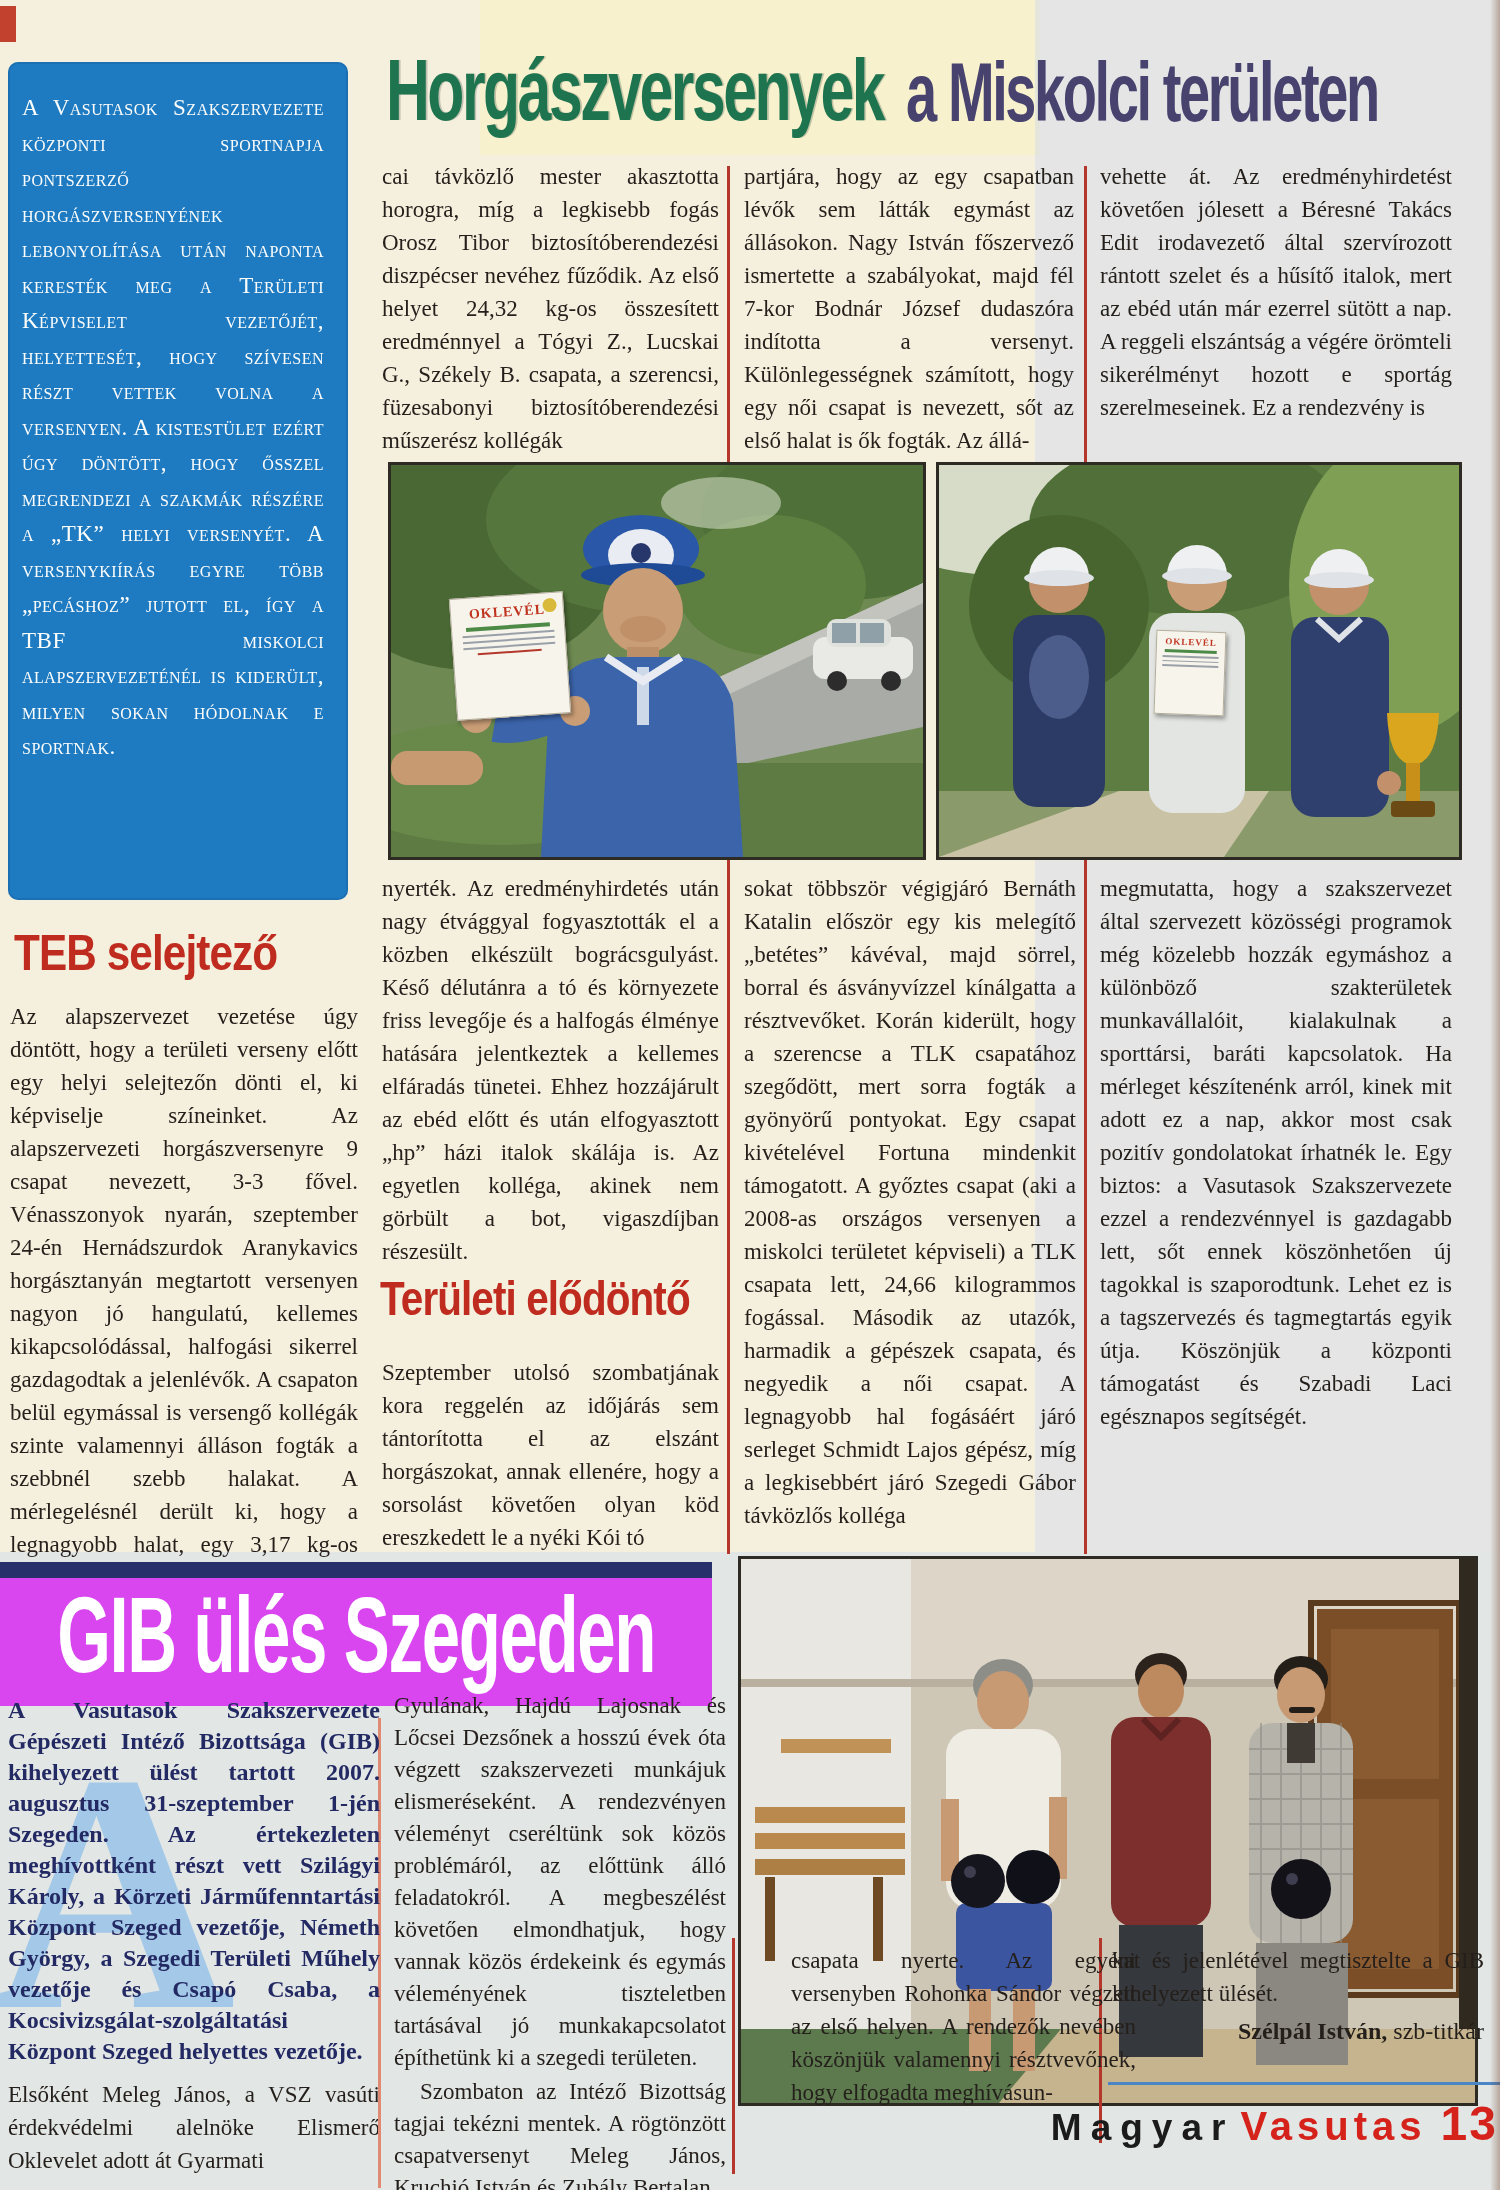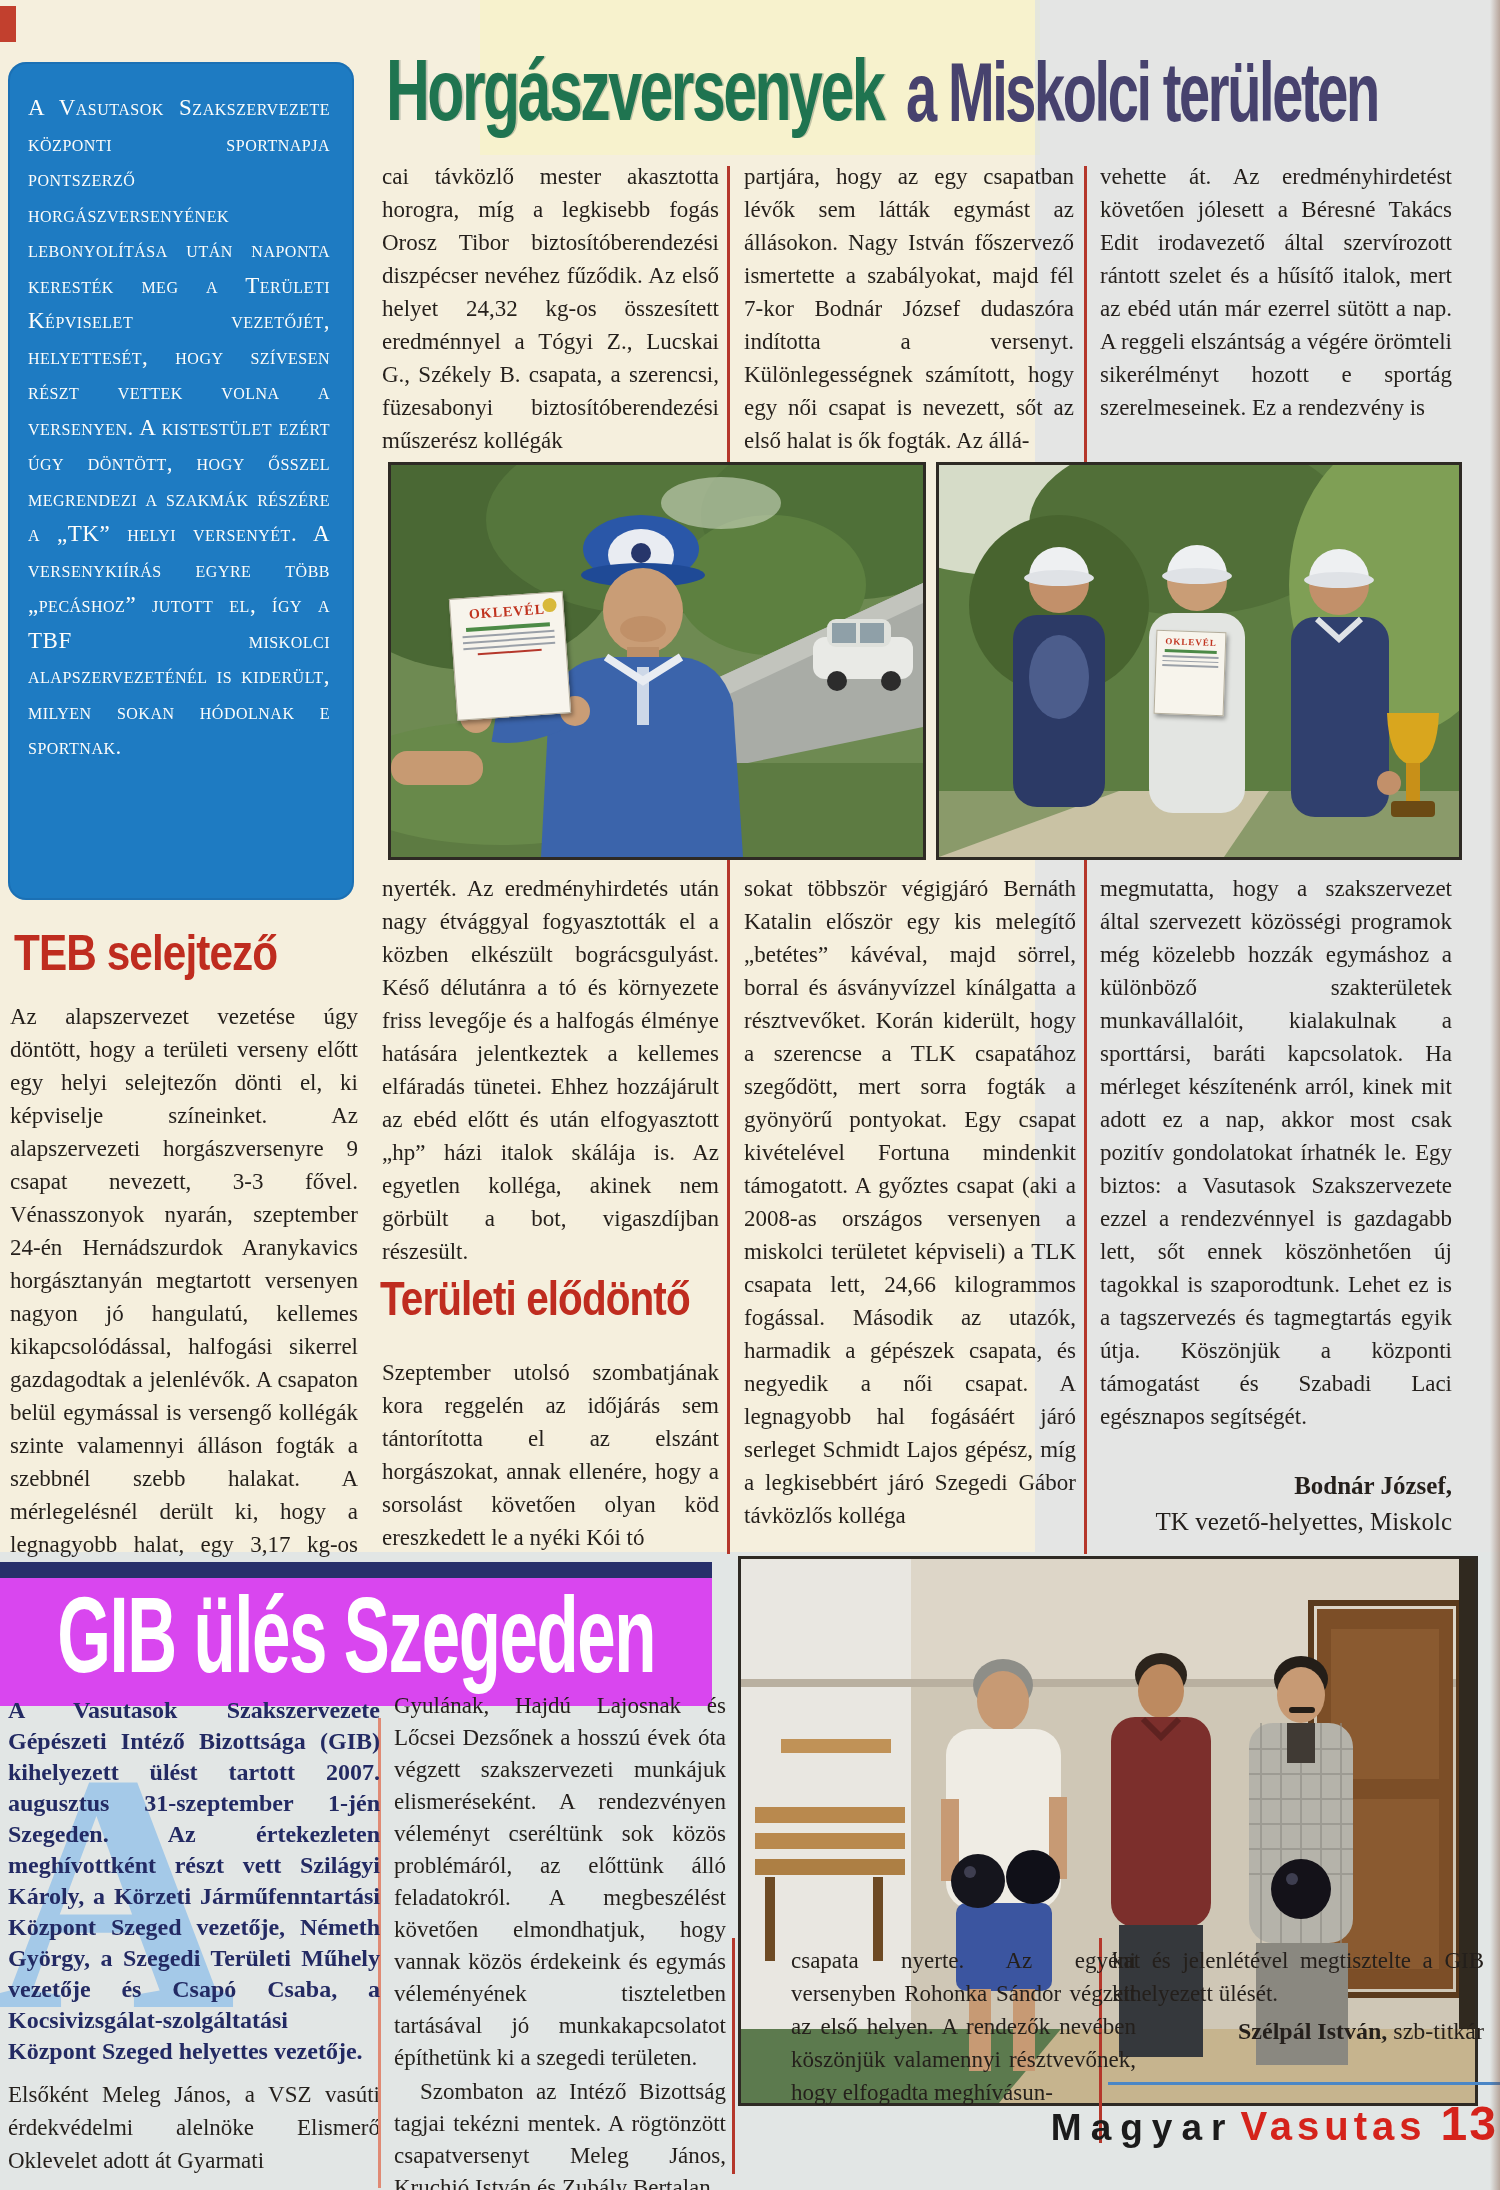--- a/index.html
+++ b/index.html
@@ -10,21 +10,21 @@
   .bt{font-size:23px;line-height:33px;text-align:justify;color:#241f1b;}
   .bt2{font-size:23px;line-height:32px;text-align:justify;color:#241f1b;}
   .rule{position:absolute;width:3px;background:#b5372b;}
   .headline{display:flex;align-items:flex-end;white-space:nowrap;}
   .hl1{font-family:"Liberation Sans",sans-serif;font-weight:700;font-size:74px;color:#1f7450;
        letter-spacing:-3px;display:inline-block;transform:scale(0.82,1.18);transform-origin:left bottom;
        text-shadow:2px 0 0 rgba(40,60,50,.25);}
   .hl2{font-family:"Liberation Sans",sans-serif;font-weight:700;font-size:70px;color:#47426e;
        letter-spacing:-3px;display:inline-block;transform:scale(0.80,1.18);transform-origin:left bottom;
        margin-left:-86px;}
-  .leadbox{background:#1e7bc2;border-radius:18px;color:#fdfdfb;padding:28px 24px 20px 20px;
+  .leadbox{background:#1e7bc2;border-radius:10px;color:#fdfdfb;padding:28px 24px 20px 14px;
            font-variant:small-caps;font-size:23px;line-height:35.5px;text-align:justify;
            letter-spacing:.5px;box-shadow:0 0 0 2px rgba(20,80,140,.25) inset;}
   .redhead{font-family:"Liberation Sans",sans-serif;font-weight:700;color:#bf2c1f;font-size:46px;
            letter-spacing:-1px;display:inline-block;transform:scale(.92,1.08);transform-origin:left bottom;
            white-space:nowrap;}
   .photo{position:absolute;border:3px solid #2e2a24;background:#6e8a52;box-sizing:border-box;}
   .photo svg{display:block;}
   .cert{position:absolute;background:#f7f4ec;border:1px solid #b3ad9c;box-shadow:2px 3px 4px rgba(0,0,0,.35);
          text-align:center;}
   .certtitle{color:#c0331f;font-weight:700;font-family:"Liberation Serif",serif;letter-spacing:1px;}
@@ -163,24 +163,20 @@
 
   <div class="abs bt" style="left:382px;top:872px;width:337px;">nyerték. Az eredményhirdetés után nagy étvággyal fogyasztották el a közben elkészült bográcsgulyást. Késő délutánra a tó és környezete friss levegője és a halfogás élménye hatására jelentkeztek a kellemes elfáradás tünetei. Ehhez hozzájárult az ebéd előtt és után elfogyasztott „hp” házi italok skálája is. Az egyetlen kolléga, akinek nem görbült a bot, vigaszdíjban részesült.</div>
   <div class="abs" style="left:380px;top:1276px;">
     <span class="redhead" style="font-size:44px;">Területi elődöntő</span>
   </div>
   <div class="abs bt" style="left:382px;top:1356px;width:337px;">Szeptember utolsó szombatjának kora reggelén az időjárás sem tántorította el az elszánt horgászokat, annak ellenére, hogy a sorsolást követően olyan köd ereszkedett le a nyéki Kói tó</div>
 
   <div class="abs bt" style="left:744px;top:872px;width:332px;">sokat többször végigjáró Bernáth Katalin először egy kis melegítő „betétes” kávéval, majd sörrel, borral és ásványvízzel kínálgatta a résztvevőket. Korán kiderült, hogy a szerencse a TLK csapatához szegődött, mert sorra fogták a gyönyörű pontyokat. Egy csapat kivételével Fortuna mindenkit támogatott. A győztes csapat (aki a 2008-as országos versenyen a miskolci területet képviseli) a TLK csapata lett, 24,66 kilogrammos fogással. Második az utazók, harmadik a gépészek csapata, és negyedik a női csapat. A legnagyobb hal fogásáért járó serleget Schmidt Lajos gépész, míg a legkisebbért járó Szegedi Gábor távközlős kolléga</div>
 
   <div class="abs bt" style="left:1100px;top:872px;width:352px;">megmutatta, hogy a szakszervezet által szervezett közösségi programok még közelebb hozzák egymáshoz a különböző szakterületek munkavállalóit, kialakulnak a sporttársi, baráti kapcsolatok. Ha mérleget készítenénk arról, kinek mit adott ez a nap, akkor most csak pozitív gondolatokat írhatnék le. Egy biztos: a Vasutasok Szakszervezete ezzel a rendezvénnyel is gazdagabb lett, sőt ennek köszönhetően új tagokkal is szaporodtunk. Lehet ez is a tagszervezés és tagmegtartás egyik útja. Köszönjük a központi támogatást és Szabadi Laci egésznapos segítségét.</div>
-  <div class="abs" style="left:1100px;top:1468px;width:352px;text-align:right;font-size:25px;line-height:36px;">
-    <div class="sig-name">Bodnár József,</div>
-    <div>TK vezető-helyettes, Miskolc</div>
-  </div>
 
   <div class="gibnavy" style="left:0;top:1562px;width:712px;height:16px;"></div>
   <div class="gibred" style="left:0;top:1578px;width:712px;height:128px;">
     <span class="gibtitle">GIB ülés Szegeden</span>
   </div>
 
   <div class="abs" style="left:8px;top:1695px;width:372px;height:478px;">
     <span class="dropcap" style="left:-18px;top:28px;">A</span>
     <div class="giblead">A Vasutasok Szakszervezete Gépészeti Intéző Bizottsága (GIB) kihelyezett ülést tartott 2007. augusztus 31-szeptember 1-jén Szegeden. Az értekezleten meghívottként részt vett Szilágyi Károly, a Körzeti Járműfenntartási Központ Szeged vezetője, Németh György, a Szegedi Területi Műhely vezetője és Csapó Csaba, a Kocsivizsgálat-szolgáltatási Központ Szeged helyettes vezetője.</div>
   </div>

